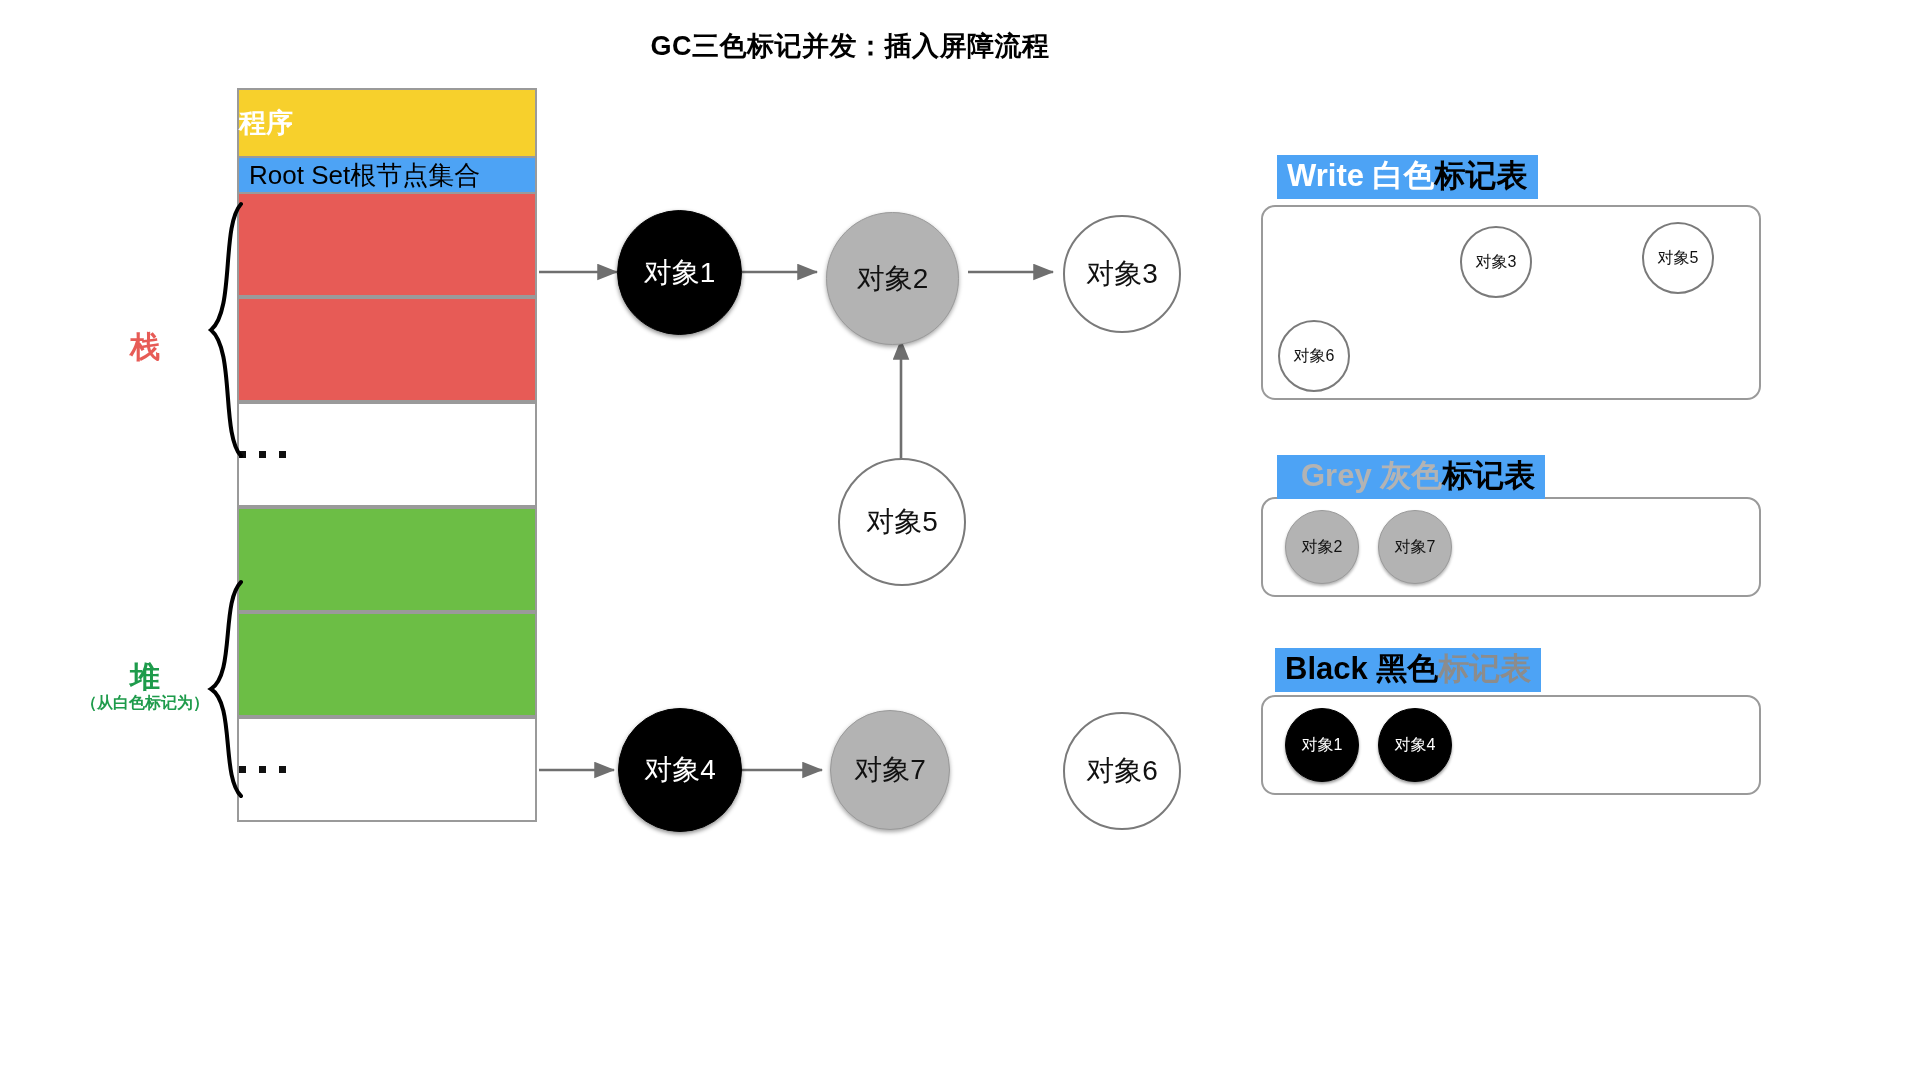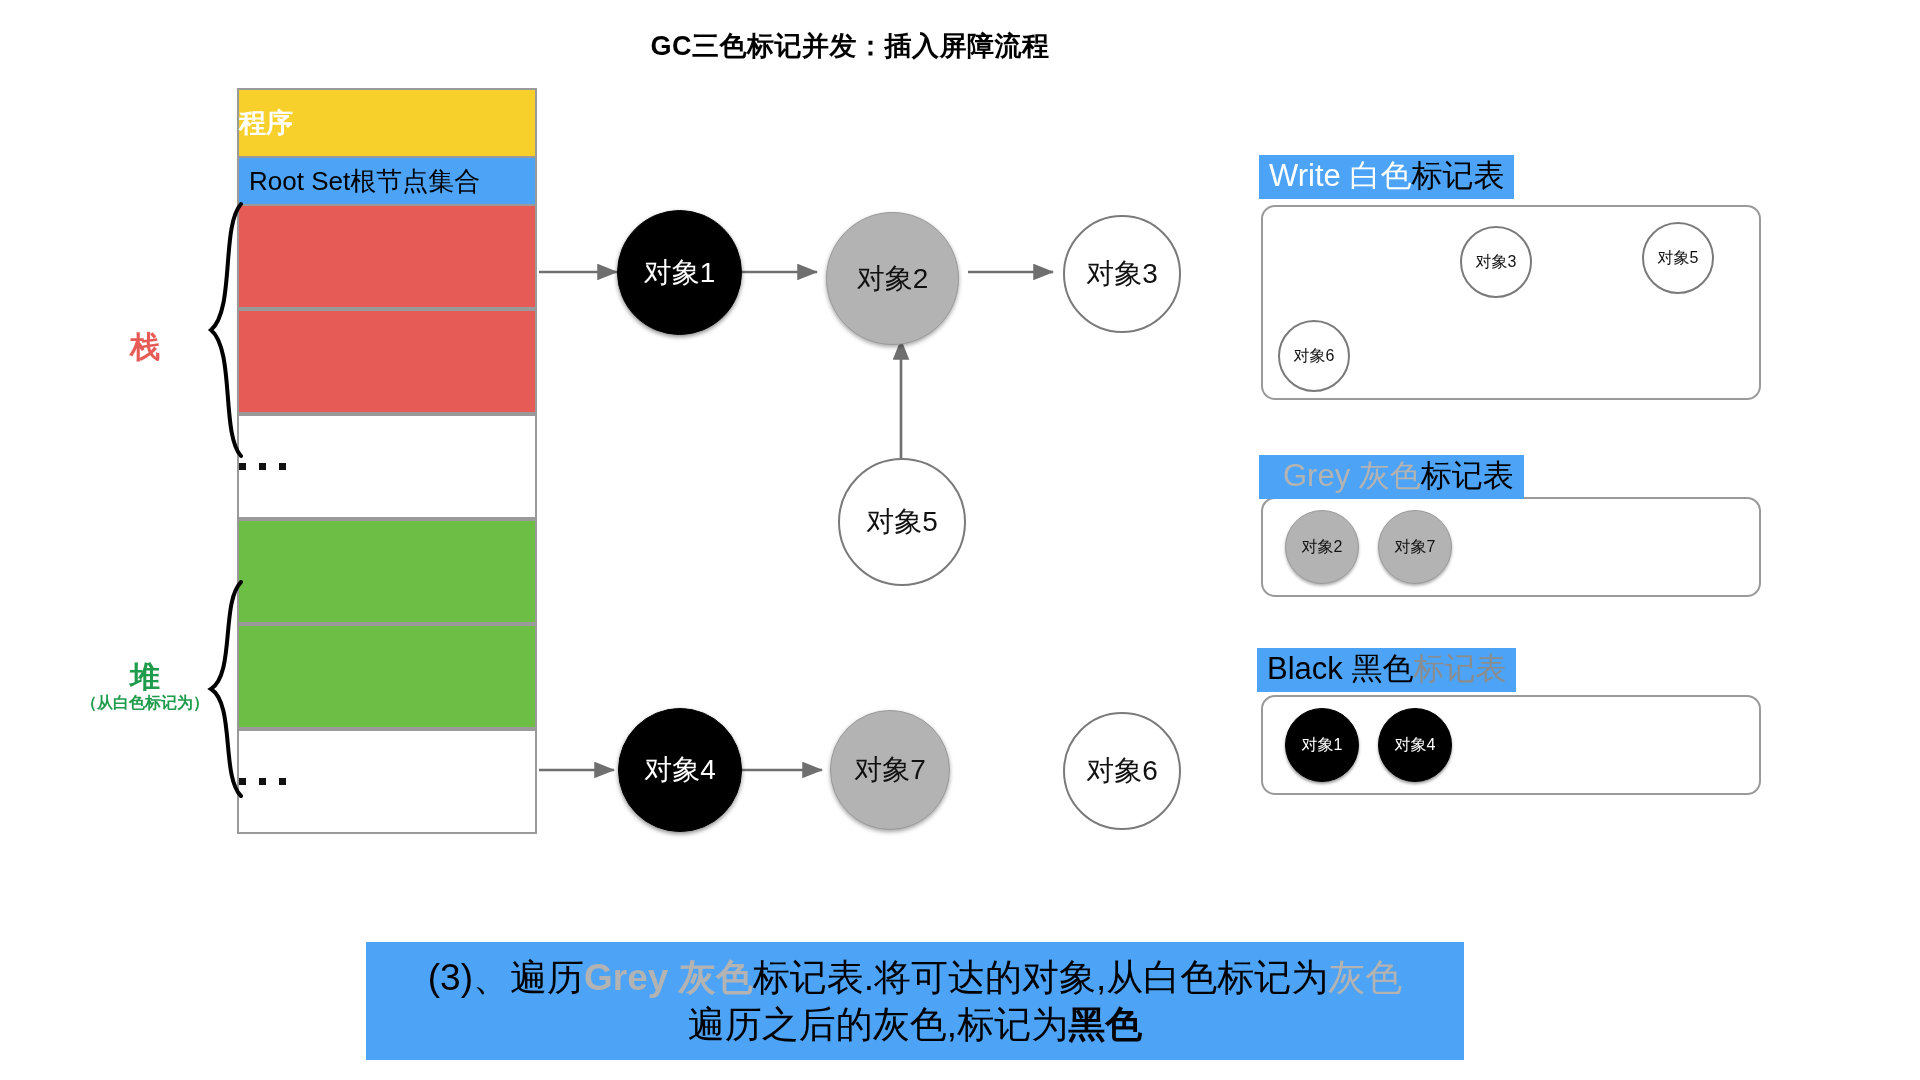--- a/index.html
+++ b/index.html
@@ -17,21 +17,21 @@
   }
 
   
   .memcol{position:absolute;left:237px;top:88px;width:300px;}
   .cell{
     box-sizing:border-box;width:300px;border:2px solid #9a9a9a;
     display:flex;align-items:center;justify-content:flex-start;
     font-size:25px;color:#000;
   }
   .cell.program{height:70px;background:#F7D02C;color:#fff;font-weight:bold;font-size:27px;}
-  .cell.rootset{height:46px;background:#4DA3F5;color:#000;justify-content:flex-start;
+  .cell.rootset{height:34px;background:#4DA3F5;color:#000;justify-content:flex-start;
                 padding-left:10px;font-size:26px;border-top:none;border-bottom:none;}
   .cell.red{height:105px;background:#E75B56;}
   .cell.green{height:105px;background:#6CBE45;}
   .cell.blank{height:105px;background:#fff;}
   .dots{display:flex;gap:13px;align-items:center;}
   .dots i{width:7px;height:7px;background:#111;display:block;}
 
   
   .brace{position:absolute;}
   .sidelabel{position:absolute;text-align:center;font-weight:bold;}
@@ -49,22 +49,23 @@
   .node.black{background:#000;color:#fff;border:1px solid #000;
     box-shadow:0 2px 4px rgba(0,0,0,.45);}
   .node.grey{background:#B3B3B3;color:#111;border:1px solid #9a9a9a;
     box-shadow:0 2px 4px rgba(0,0,0,.35);}
   .node.white{background:#fff;color:#111;border:2px solid #7a7a7a;}
 
   
   .mtable{position:absolute;}
   .mtitle{
     position:absolute;background:#4DA3F5;padding:3px 10px 5px 10px;
-    font-size:31px;font-weight:normal;white-space:nowrap;z-index:3;
+    font-size:31px;font-weight:bold;white-space:nowrap;z-index:3;
     line-height:1.15;
+    margin-left:18px;
   }
   .mtitle .w{color:#ffffff;}
   .mtitle .g{color:#B3B3B3;}
   .mtitle .k{color:#000000;}
   .mtitle .grey-tail{color:#8c8c8c;}
   .mbox{
     position:absolute;border:2px solid #9a9a9a;border-radius:14px;
     background:#fff;box-sizing:border-box;
   }
   .chip{
@@ -217,18 +218,14 @@
     </div>
     <div class="mbox" style="left:1261px;top:695px;width:500px;height:100px;"></div>
     <div class="chip black" style="left:1285px;top:708px;width:74px;height:74px;">
       <span>对象1</span>
     </div>
     <div class="chip black" style="left:1378px;top:708px;width:74px;height:74px;">
       <span>对象4</span>
     </div>
   </div>
 
-  <div class="caption">
-    <div class="ln"><span>(3)、遍历</span><span class="grey">Grey 灰色</span><span>标记表.将可达的对象,从白色标记为</span><span class="greyn">灰色</span></div>
-    <div class="ln"><span>遍历之后的灰色,标记为</span><b>黑色</b></div>
-  </div>
 
 </div>
 
 </body></html>

